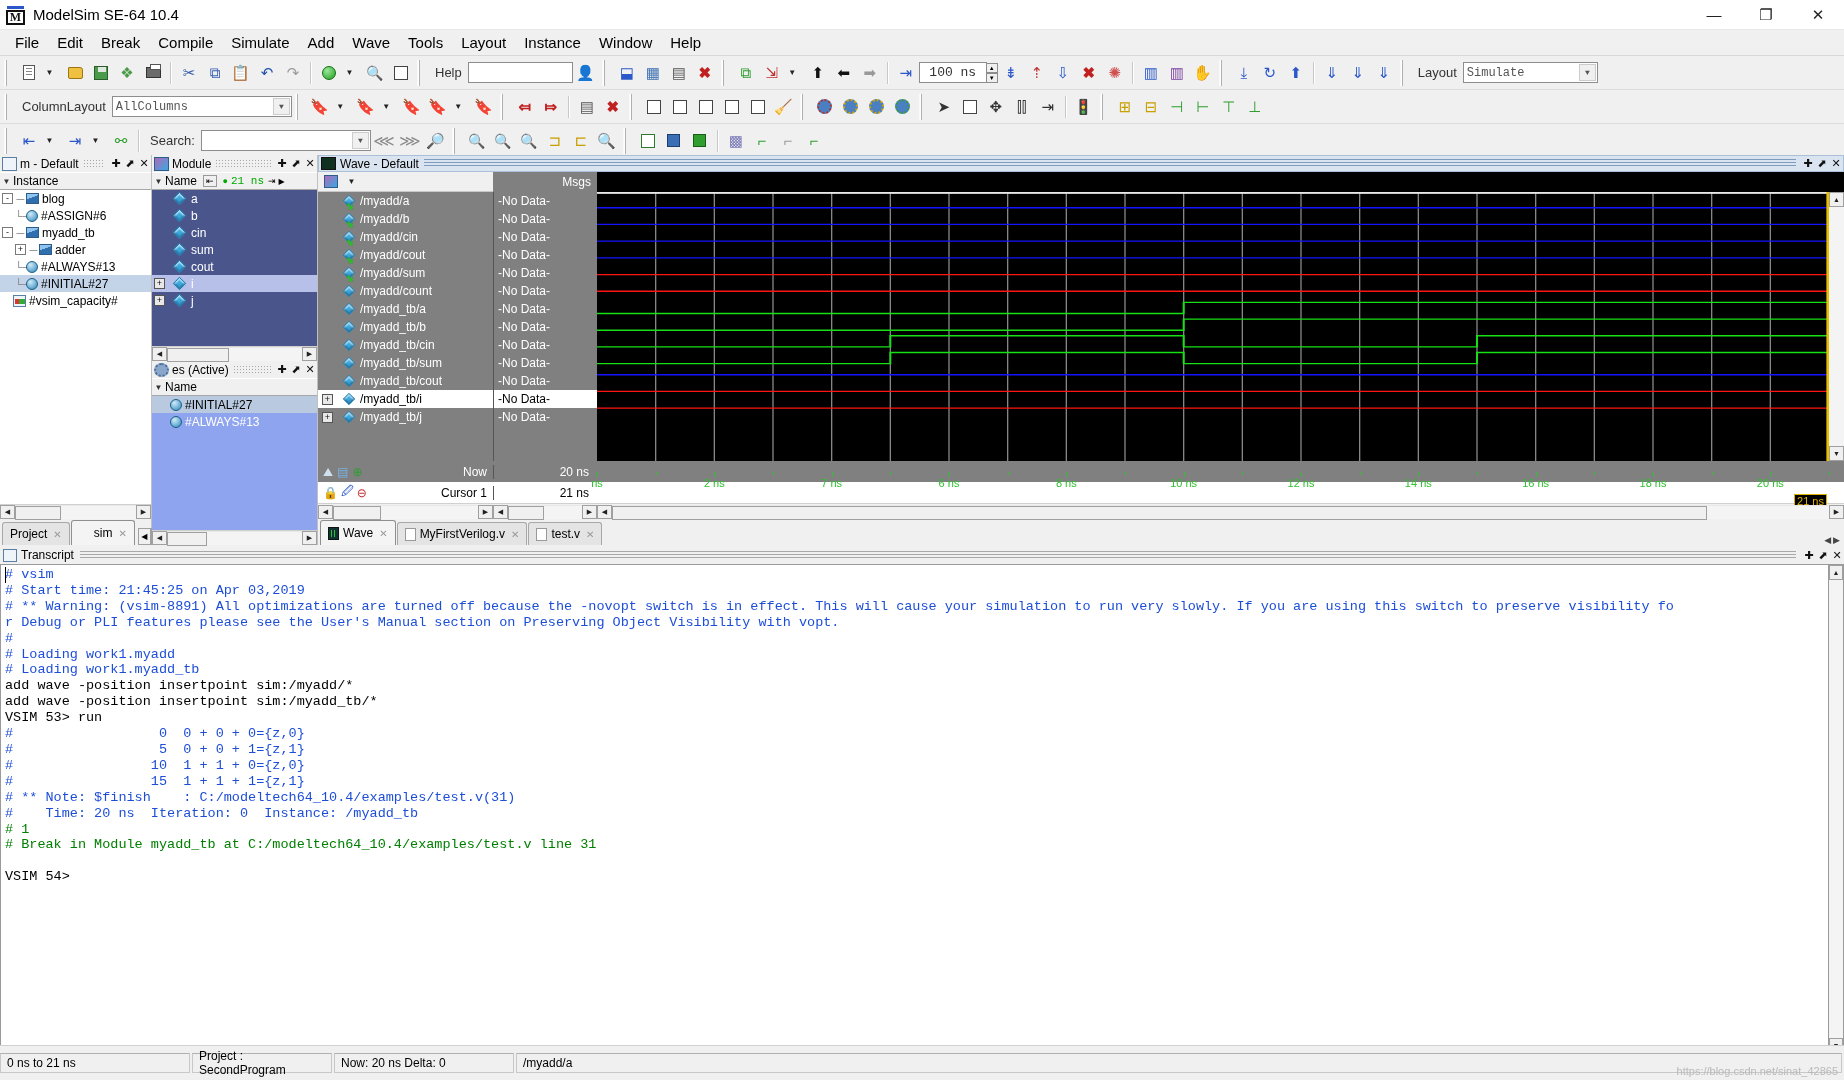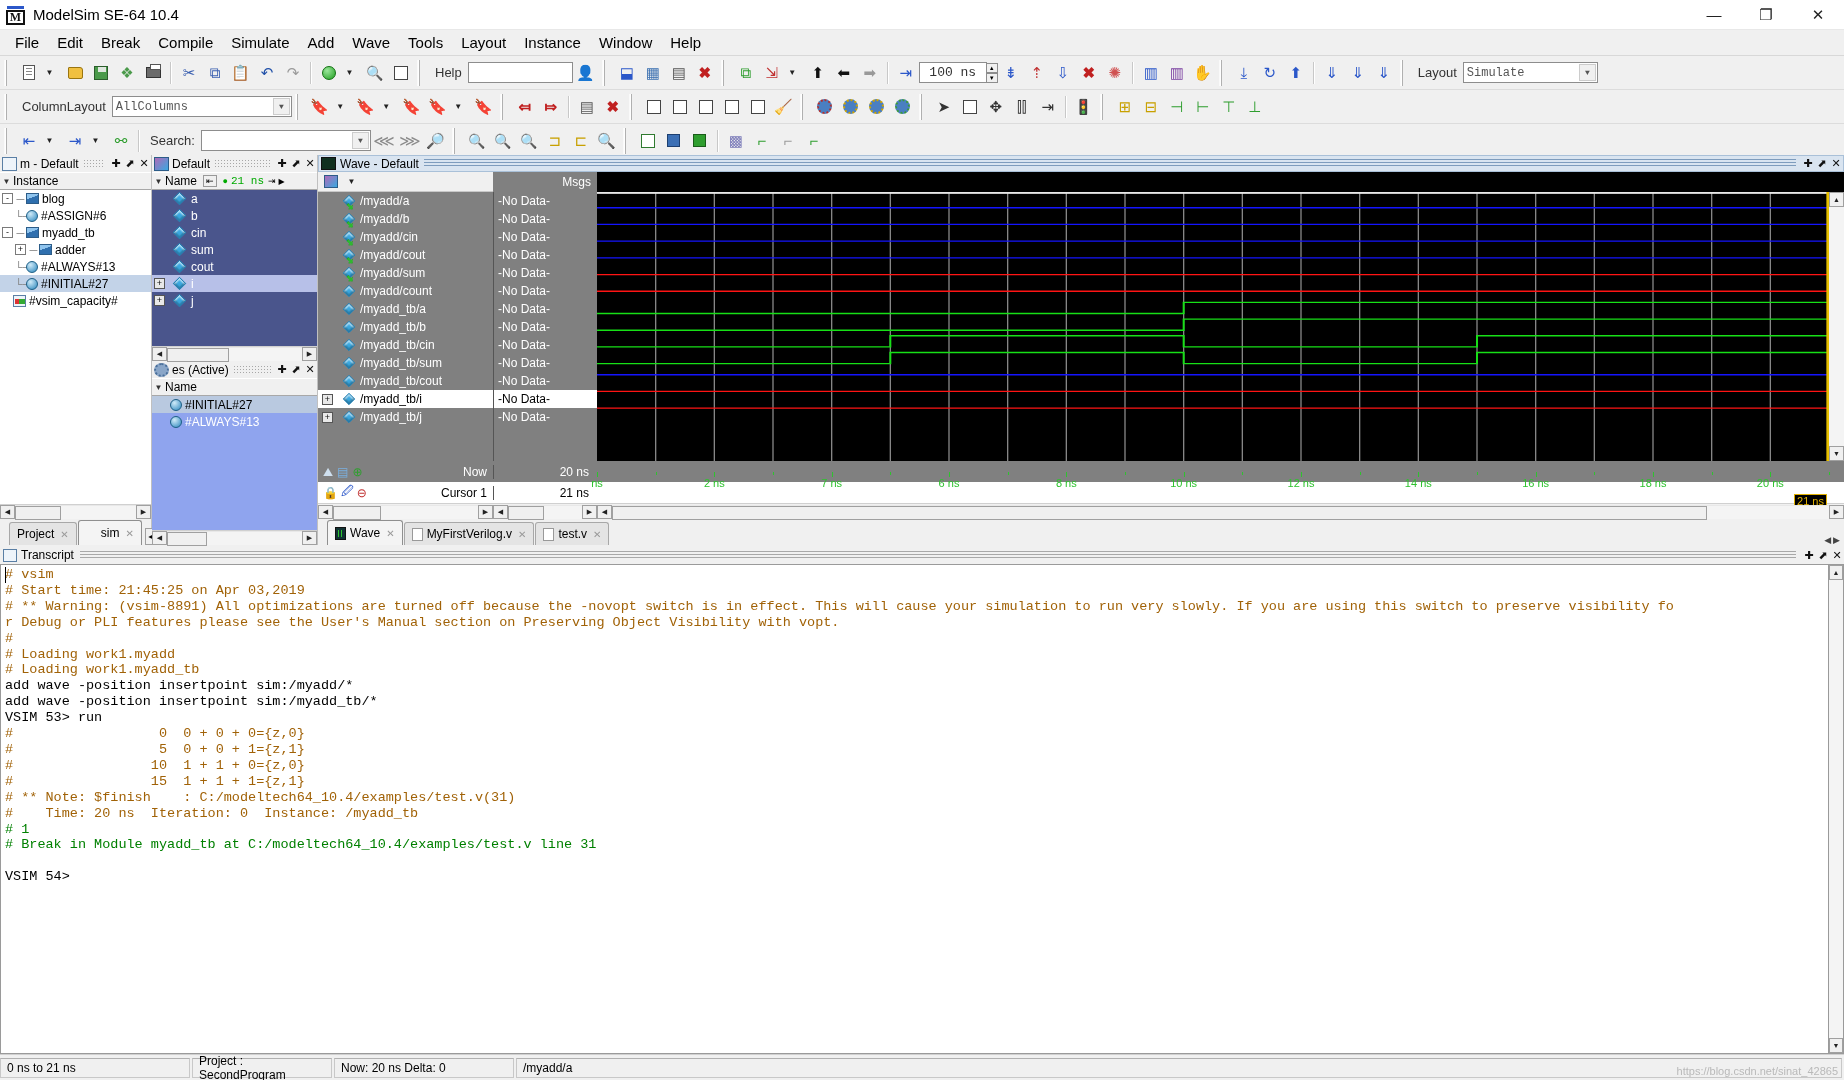--- a/index.html
+++ b/index.html
@@ -203,21 +203,21 @@
   
   .nc-row { height:21px; display:flex; align-items:center; background:#808080; color:#fff; font-size:12px; }
   .nc-row.white { background:#fff; color:#000; }
   .nc-label { flex:1; text-align:right; padding-right:6px; }
   .nc-val { width:104px; text-align:right; padding-right:8px; border-left:1px solid #555; }
 
   
   #wave-svg { position:absolute; inset:0; width:100%; height:100%; display:block; }
 
   
-  .tabstrip { height:26px; background:#f0f0f0; display:flex; align-items:flex-end; padding-left:9px; }
+  .tabstrip { height:26px; background:#f0f0f0; display:flex; align-items:flex-end; padding-left:2px; }
   .tab {
     height:23px; display:flex; align-items:center; padding:0 7px; font-size:12px; color:#000;
     background:#e4e4e4; border:1px solid #a8a8a8; border-bottom:none; margin-right:1px;
     border-radius:3px 3px 0 0;
   }
   .tab.active { background:#f4f4f4; height:25px; border-color:#8f8f8f; }
   .tab .tclose { margin-left:6px; font-size:10px; color:#999; }
   .tab .tico { width:11px;height:13px;margin-right:4px;border:1px solid #999;background:#fff;flex:none;}
   .tab .tico.wave { background:#133; border-color:#111; position:relative; }
   .tab .tico.wave::after{content:"";position:absolute;inset:2px;
@@ -232,24 +232,24 @@
   #transcript-title { height:18px; display:flex; align-items:center; font-size:12px; padding-left:3px; }
   #transcript-title .tline { flex:1; height:9px; margin:0 6px;
      background: repeating-linear-gradient(to bottom,#a8a8a8 0 1px, transparent 1px 3px);}
   #transcript-body {
     flex:1; background:#fff; border:1px solid #9a9a9a; margin:0 0 0 0;
     font-family:"Liberation Mono", monospace; font-size:13.5px; line-height:15.9px;
     color:#2222cc; padding:2px 4px; overflow:hidden; white-space:pre; position:relative;
   }
   .t-green { color:#008000; }
   .t-black { color:#000000; }
-  .t-blue  { color:#a16207; }
-
-  
-  #statusbar { position:absolute; left:0; right:0; bottom:0; height:26px; background:#f0f0f0;
+  .t-blue  { color:#1d4ed8; }
+
+  
+  #statusbar { position:absolute; left:0; right:0; bottom:0; height:35px; background:#f0f0f0;
      display:flex; align-items:center; border-top:1px solid #d0d0d0; }
   .status-cell { height:20px; display:flex; align-items:center; padding:0 6px; font-size:12px; color:#000;
      border:1px solid #c8c8c8; border-top-color:#b0b0b0; margin-right:2px; }
   #watermark { position:absolute; right:6px; bottom:3px; font-size:11px; color:#b9b9b9; }
 </style>
 </head>
 <body>
 
 <div id="titlebar">
   <div id="app-logo">
@@ -736,21 +736,21 @@
         <div>▶</div>
       </div>
     </div>
   </div>
 
   <div id="objects-panel">
 
     <div class="panel" style="height:206px">
       <div class="panel-title">
         <span class="ptico" style="display:inline-block;background:linear-gradient(135deg,#b06ab8,#3aa8e0);border:1px solid #2c5c88;"></span>
-        <span>Default</span>
+        <span>Module</span>
         <span class="pt-dots"></span>
         <span class="pt-btn">✚</span>
         <span class="pt-btn">⬈</span>
         <span class="pt-btn">✕</span>
       </div>
       <div class="col-head">
         <span class="sorter">▼</span>
         <span>Name</span>
         <span style="margin-left:6px;border:1px solid #999;padding:0 2px;font-size:9px;">⇤</span>
         <span style="margin-left:6px;color:#0a0;font-size:9px;">●</span>

